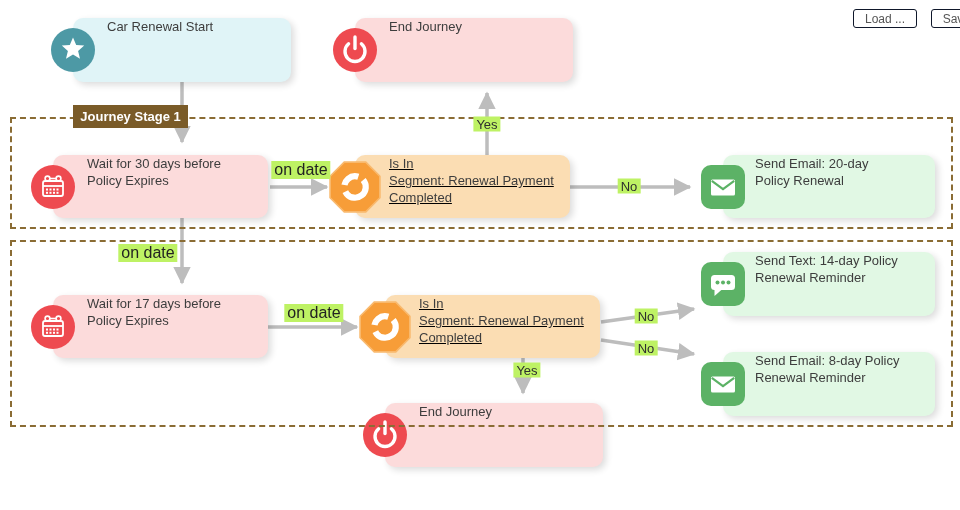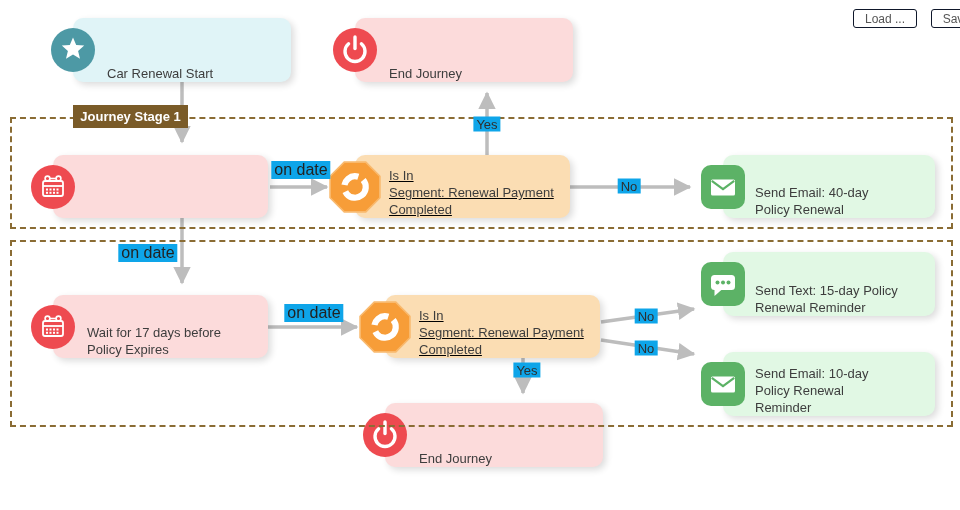--- a/index.html
+++ b/index.html
@@ -24,26 +24,26 @@
   .stage-badge{position:absolute;z-index:5;background:var(--stage-brown);
     color:#fff;font-size:13px;font-weight:bold;text-align:center;
     line-height:23px;width:115px;height:23px;margin-left:33px;}
   #stage1-badge{left:40px;top:105px;}
   #stage2-badge{left:40px;top:415px;}
 
   
   svg.edges{position:absolute;left:0;top:0;z-index:2;}
 
   .edge-label{position:absolute;z-index:6;transform:translate(-50%,-50%);
-    background:#0ea5e9;padding:0 3px;color:#2e2e2e;font-size:13px;white-space:nowrap;}
+    background:#bef264;padding:0 3px;color:#2e2e2e;font-size:13px;white-space:nowrap;}
   .edge-label.big{font-size:16px;color:#222;}
 
   
   .node{position:absolute;z-index:3;border-radius:10px;display:flex;
-    align-items:flex-end;box-shadow:3px 3px 7px rgba(0,0,0,.14);cursor:pointer;}
+    align-items:flex-start;box-shadow:3px 3px 7px rgba(0,0,0,.14);cursor:pointer;}
   .node .label{font-size:13px;line-height:17px;color:var(--text-dark);
     padding-left:34px;padding-right:10px;}
   .node.cyan{background:var(--cyan-bg);}
   .node.pink{background:var(--pink-bg);}
   .node.peach{background:var(--peach-bg);text-decoration:underline;}
   .node.green{background:var(--green-bg);}
   .node.green .label{padding-left:32px;}
   .node-icon{position:absolute;left:0;top:50%;transform:translate(-50%,-50%);
     line-height:0;}
 
@@ -117,20 +117,21 @@
             <rect x="19.5" y="24.5" width="2" height="2"></rect>
           <rect x="23" y="24.5" width="2" height="2"></rect>
             <rect x="26.5" y="24.5" width="2" height="2"></rect>
           <rect x="16" y="27.8" width="2" height="2"></rect>
             <rect x="19.5" y="27.8" width="2" height="2"></rect>
           <rect x="23" y="27.8" width="2" height="2"></rect>
             <rect x="26.5" y="27.8" width="2" height="2"></rect>
         </g>
       </svg>
     </span>
+    <div class="label">Wait for 30 days before Policy Expires</div>
   </div>
 
   <div class="node peach" style="left:355px;top:155px;width:215px;height:63px;">
     <span class="node-icon">
       <svg width="52" height="52" viewBox="0 0 46 46">
         <polygon points="13.5,1 32.5,1 45,13.5 45,32.5 32.5,45 13.5,45 1,32.5 1,13.5" fill="#f79d38" stroke="#f9b96d" stroke-width="1.5"></polygon>
         <circle cx="23" cy="23" r="9.5" fill="none" stroke="#fff" stroke-width="5.5" stroke-dasharray="32 6 16 5.7" transform="rotate(-40 23 23)"></circle>
       </svg>
     </span>
     <div class="label">
@@ -140,21 +141,21 @@
   </div>
 
   <div class="node green" style="left:723px;top:155px;width:212px;height:63px;">
     <span class="node-icon">
       <svg width="45" height="44" viewBox="0 0 44 44">
         <rect x="0" y="0" width="44" height="44" rx="10" fill="#5cb266"></rect>
         <rect x="10" y="14.5" width="24" height="16" rx="1.5" fill="#fff"></rect>
         <path d="M10.8 15.8 L22 24.2 L33.2 15.8" stroke="#5cb266" stroke-width="2.2" fill="none"></path>
       </svg>
     </span>
-    <div class="label" style="max-width:175px;">Send Email: 40-day Policy Renewal</div>
+    <div class="label" style="max-width:175px;">Send Email: 20-day Policy Renewal</div>
   </div>
 
   <div class="node pink" style="left:53px;top:295px;width:215px;height:63px;">
     <span class="node-icon">
       <svg width="46" height="46" viewBox="0 0 46 46">
         <circle cx="23" cy="23" r="22" fill="#ee4a50"></circle>
         <circle cx="17.5" cy="14.5" r="2.4" stroke="#fff" stroke-width="1.6" fill="none"></circle>
         <circle cx="28.5" cy="14.5" r="2.4" stroke="#fff" stroke-width="1.6" fill="none"></circle>
         <line x1="20" y1="14.5" x2="26" y2="14.5" stroke="#fff" stroke-width="1.6"></line>
         <rect x="13" y="17" width="20" height="15" rx="2" stroke="#fff" stroke-width="1.8" fill="none"></rect>
@@ -191,32 +192,32 @@
     <span class="node-icon">
       <svg width="45" height="44" viewBox="0 0 44 44">
         <rect x="0" y="0" width="44" height="44" rx="10" fill="#5cb266"></rect>
         <rect x="10" y="13" width="24" height="15" rx="3.5" fill="#fff"></rect>
         <path d="M13.5 26 L13.5 34 L21.5 27 Z" fill="#fff"></path>
         <circle cx="16.5" cy="20.5" r="2" fill="#5cb266"></circle>
         <circle cx="22" cy="20.5" r="2" fill="#5cb266"></circle>
         <circle cx="27.5" cy="20.5" r="2" fill="#5cb266"></circle>
       </svg>
     </span>
-    <div class="label" style="max-width:190px;">Send Text: 15-day Policy Renewal Reminder</div>
+    <div class="label" style="max-width:190px;">Send Text: 14-day Policy Renewal Reminder</div>
   </div>
 
   <div class="node green" style="left:723px;top:352px;width:212px;height:64px;">
     <span class="node-icon">
       <svg width="45" height="44" viewBox="0 0 44 44">
         <rect x="0" y="0" width="44" height="44" rx="10" fill="#5cb266"></rect>
         <rect x="10" y="14.5" width="24" height="16" rx="1.5" fill="#fff"></rect>
         <path d="M10.8 15.8 L22 24.2 L33.2 15.8" stroke="#5cb266" stroke-width="2.2" fill="none"></path>
       </svg>
     </span>
-    <div class="label" style="max-width:190px;">Send Email: 10-day Policy Renewal Reminder</div>
+    <div class="label" style="max-width:190px;">Send Email: 8-day Policy Renewal Reminder</div>
   </div>
 
   <div class="node pink" style="left:385px;top:403px;width:218px;height:64px;">
     <span class="node-icon">
       <svg width="46" height="46" viewBox="0 0 46 46">
         <circle cx="23" cy="23" r="22" fill="#ee4a50"></circle>
         <path d="M16.6 16.8 A10 10 0 1 0 29.4 16.8" stroke="#fff" stroke-width="3.4" fill="none" stroke-linecap="round"></path>
         <line x1="23" y1="10" x2="23" y2="21.5" stroke="#fff" stroke-width="3.4" stroke-linecap="round"></line>
       </svg>
     </span>

